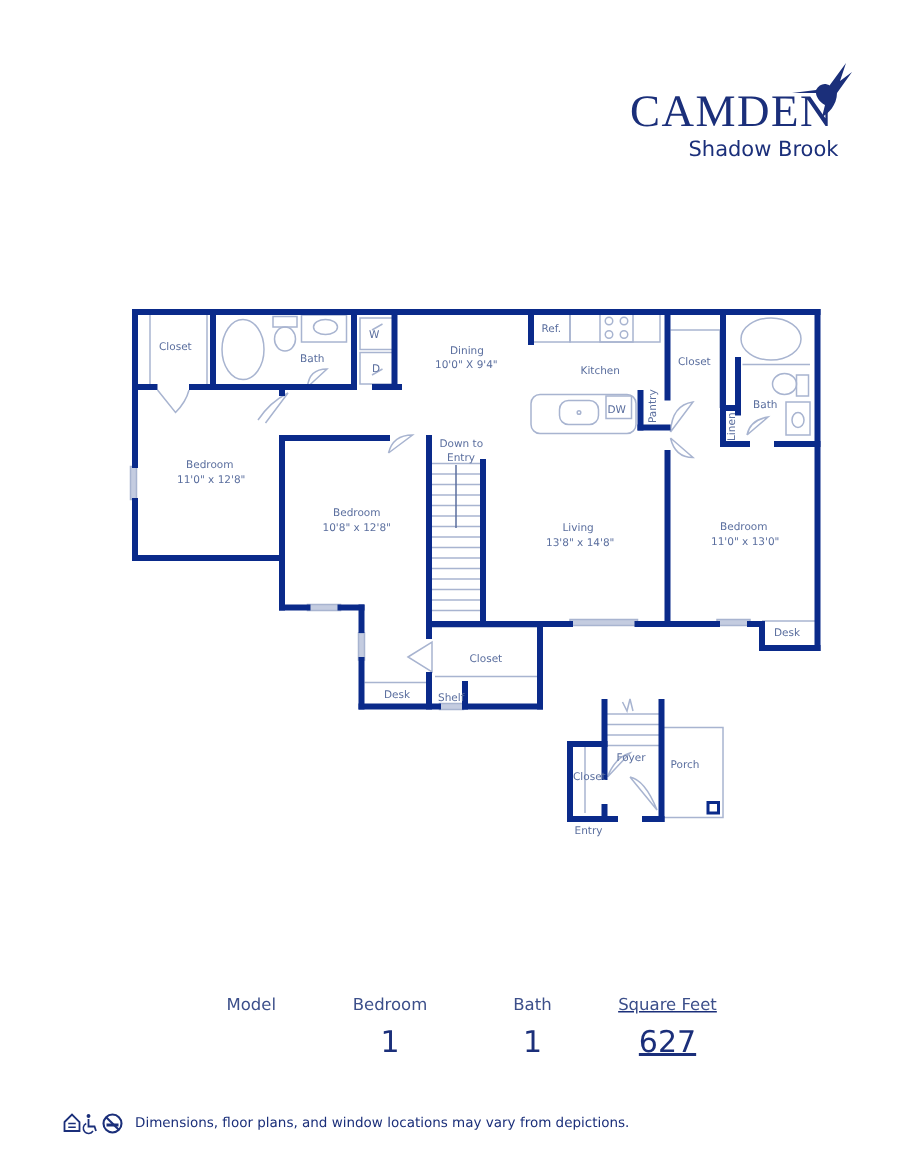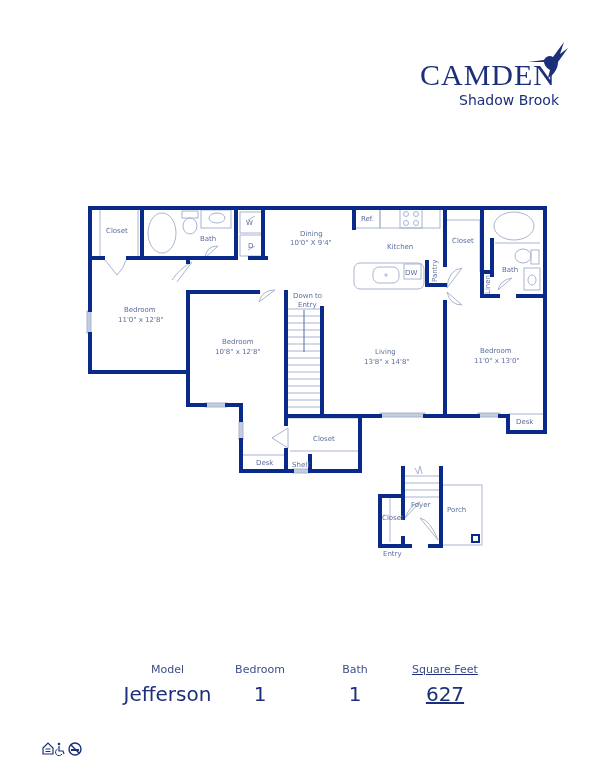--- a/index.html
+++ b/index.html
@@ -215,21 +215,20 @@
   <text class="room-label" x="292" y="467" font-size="6.5">Shelf</text>
   <text class="room-label" x="411" y="507">Foyer</text>
   <text class="room-label" x="382" y="520" font-size="6.5">Closet</text>
   <text class="room-label" x="447" y="512">Porch</text>
   <text class="room-label" x="383" y="556">Entry</text>
 </svg>
 
 <div class="specs">
   <div class="spec" style="left:0; width:95px;">
     <div class="spec-label">Model</div>
-    <div class="spec-value">Jefferson</div>
   </div>
   <div class="spec" style="left:100px; width:80px;">
     <div class="spec-label">Bedroom</div>
     <div class="spec-value">1</div>
   </div>
   <div class="spec" style="left:195px; width:80px;">
     <div class="spec-label">Bath</div>
     <div class="spec-value">1</div>
   </div>
   <div class="spec" style="left:280px; width:90px;text-decoration:underline;">
@@ -249,13 +248,14 @@
       <circle cx="17" cy="3" r="1.3" fill="#1b2f7a"></circle>
       <path d="M17 5 L17 10 L21 10 L22 13" fill="none" stroke="#1b2f7a" stroke-width="1.2"></path>
       <path d="M15.5 8 A3.5 3.5 0 1 0 20 13" fill="none" stroke="#1b2f7a" stroke-width="1"></path>
     </g>
     <g>
       <circle cx="33" cy="8" r="6" fill="none" stroke="#1b2f7a" stroke-width="1.4"></circle>
       <line x1="28.8" y1="3.8" x2="37.2" y2="12.2" stroke="#1b2f7a" stroke-width="1.4"></line>
       <rect x="29" y="8" width="8" height="2" fill="#1b2f7a"></rect>
     </g>
   </svg>
+  <div class="footer-text">Dimensions, floor plans, and window locations may vary from depictions.</div>
 </div>
 
 </body></html>

